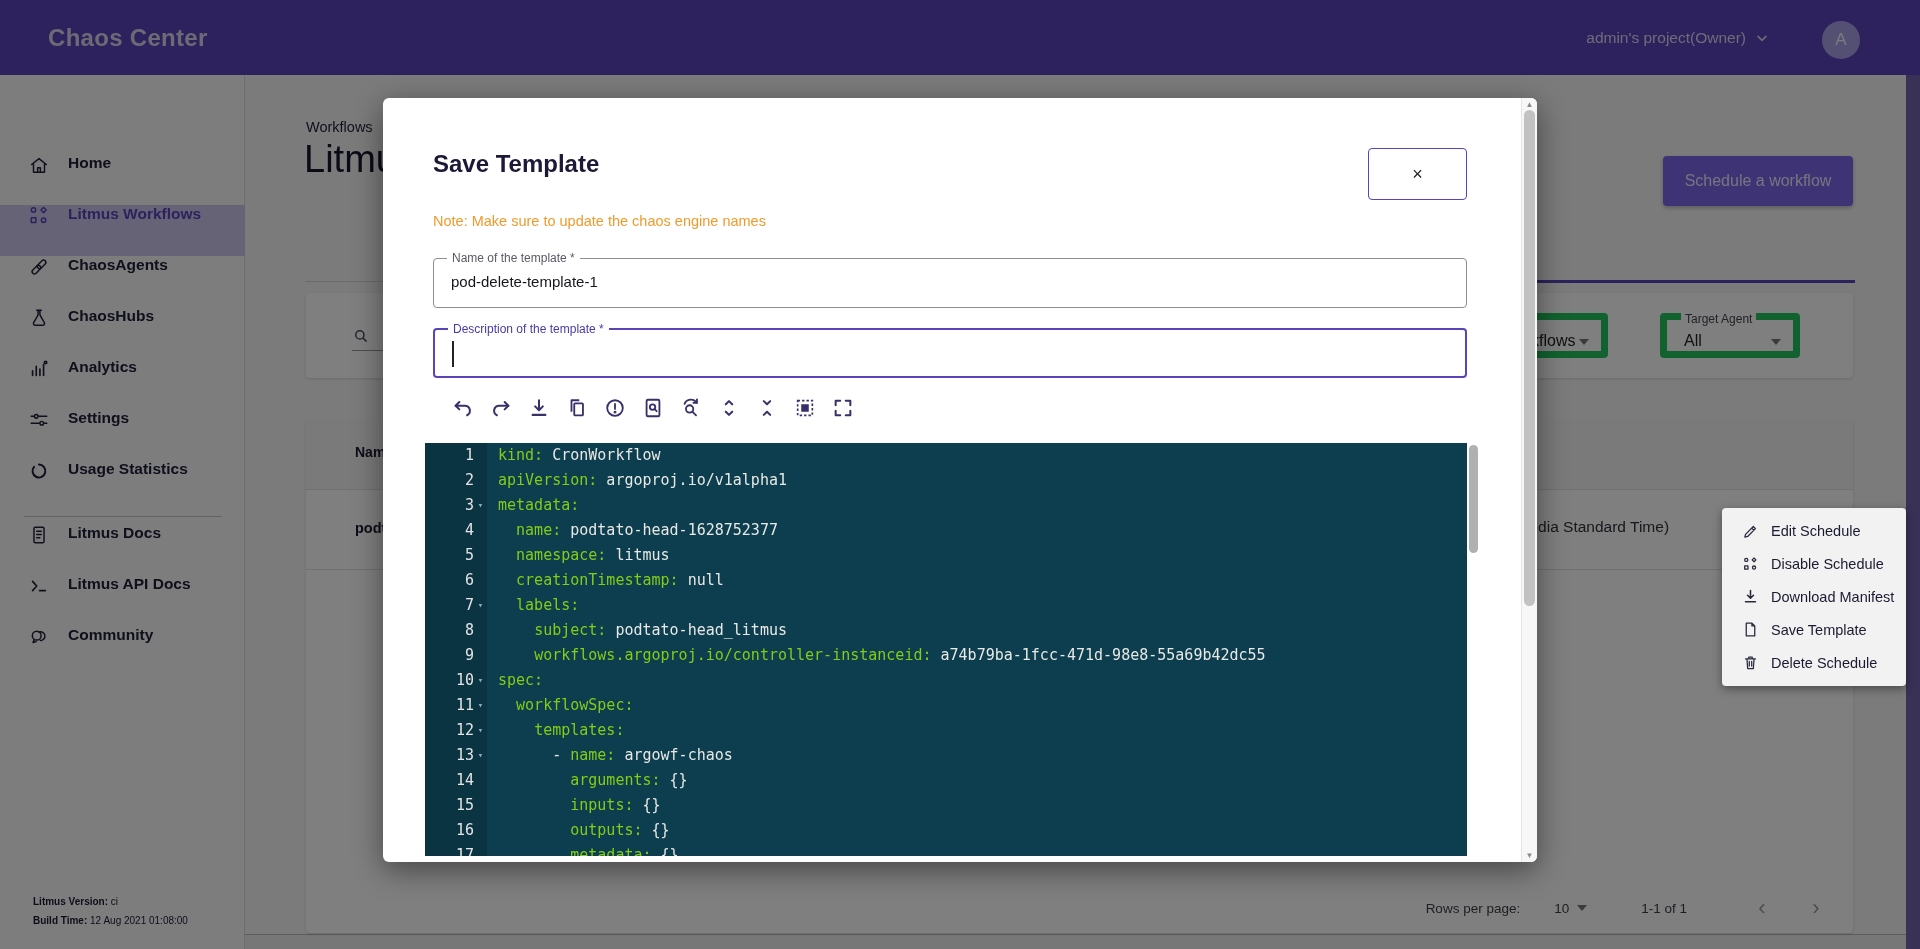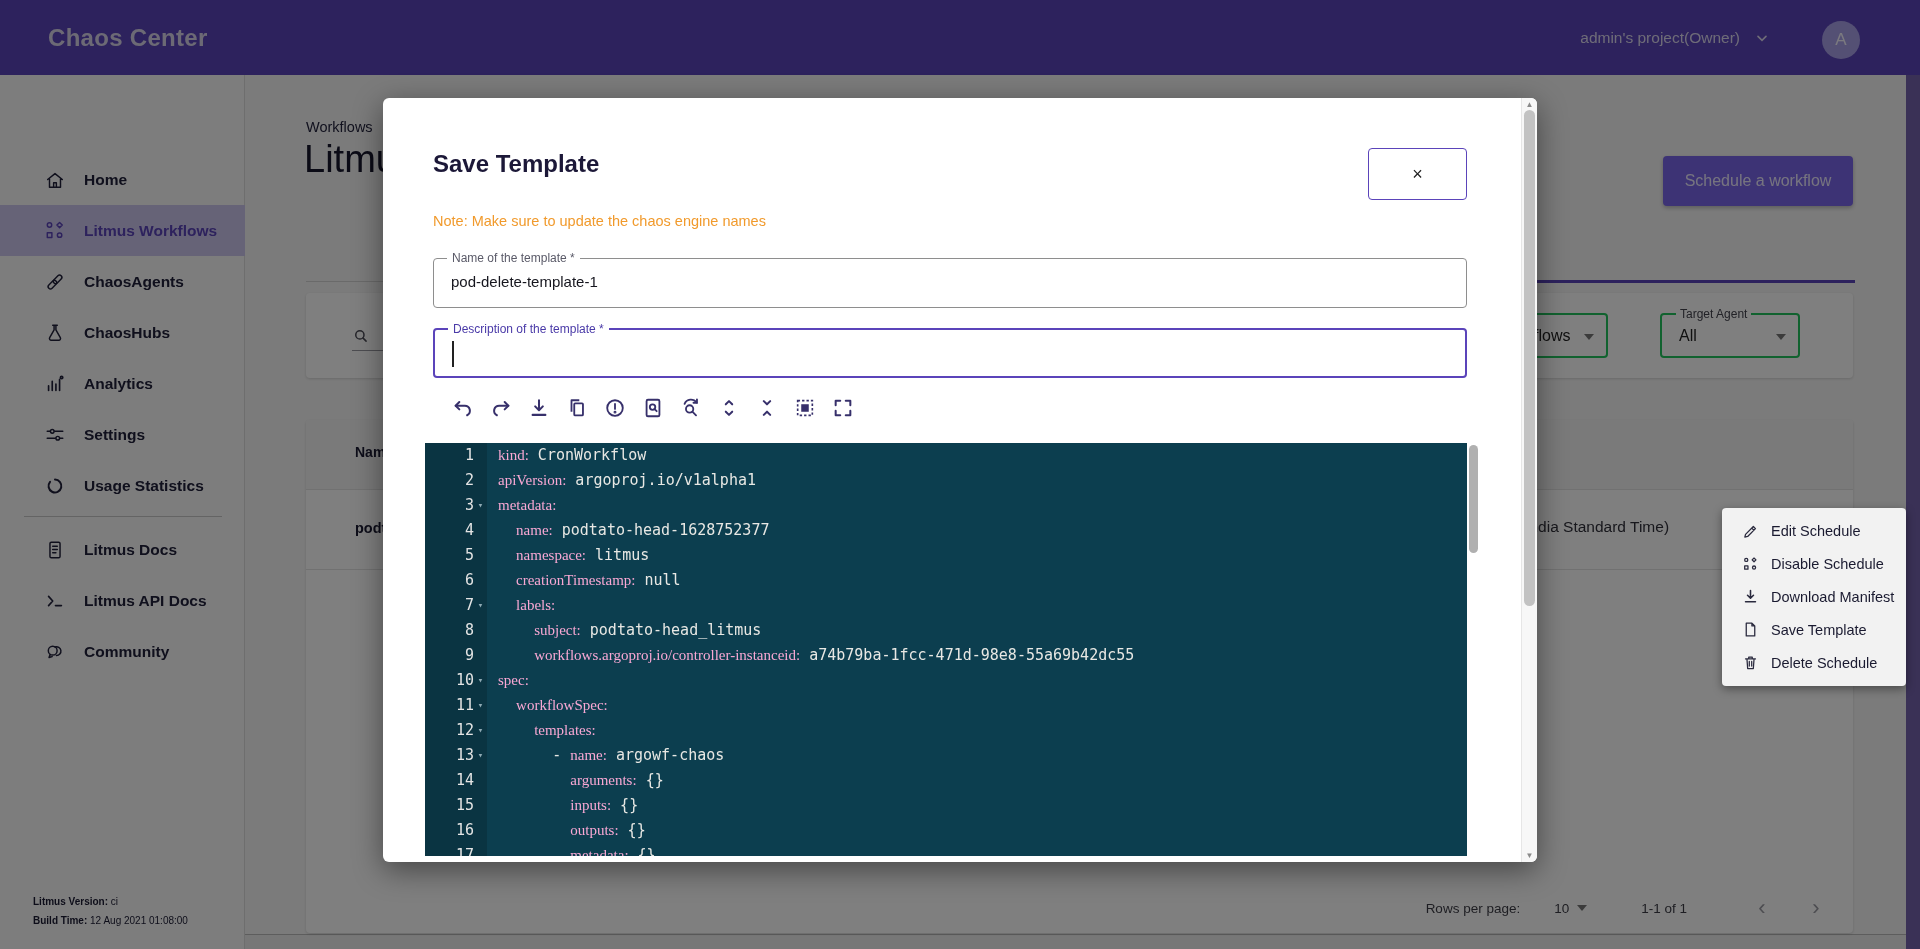--- a/index.html
+++ b/index.html
@@ -5,44 +5,44 @@
   * { margin:0; padding:0; box-sizing:border-box; }
   html,body { width:1920px; height:949px; overflow:hidden; background:#F7F7F7;
     font-family:"Liberation Sans", sans-serif; }
   .canvas { position:relative; width:1920px; height:949px; }
 
   
   .page { position:absolute; inset:0; z-index:0; }
 
   .header { position:absolute; left:0; top:0; width:1920px; height:75px; background:#5B44BA; }
   .app-title { position:absolute; left:48px; top:0; line-height:75px; font-size:24px; font-weight:bold; color:#D9D5EA; letter-spacing:.3px; }
-  .project-sel { position:absolute; right:150px; top:0; height:75px; display:flex; align-items:center; gap:14px; color:#DCD8F0; font-size:15.5px; cursor:pointer; }
+  .project-sel { position:absolute; right:150px; top:0; height:75px; display:flex; align-items:center; gap:8px; color:#DCD8F0; font-size:15.5px; cursor:pointer; }
   .avatar { position:absolute; left:1822px; top:21px; width:38px; height:38px; border-radius:50%; background:#A9A1E8; color:#F6F4FF; display:flex; align-items:center; justify-content:center; font-size:17px; }
 
   .sidebar { position:absolute; left:0; top:75px; width:245px; height:874px; background:#FBFBFB; border-right:1px solid #DDDDDD; }
-  .side-item { position:absolute; left:0; width:245px; height:51px; display:flex; align-items:center; gap:18px; padding-left:44px; color:#20203A; font-size:15.5px; font-weight:600; cursor:pointer; }
+  .side-item { position:absolute; left:0; width:245px; height:51px; display:flex; gap:18px; padding-left:28px; color:#20203A; font-size:15.5px; font-weight:600; cursor:pointer; }
   .side-item svg { flex:0 0 auto; }
   .side-item.active { background:#CDC6EE; color:#5B44BA; }
   .side-divider { position:absolute; left:24px; top:441px; width:198px; border-top:1px solid #C9C9C9; }
   .side-footer { position:absolute; left:33px; top:817px; font-size:10px; color:#1B1B33; line-height:19px; }
   .side-footer b { font-weight:bold; }
 
   .content-bg { position:absolute; left:246px; top:75px; right:0; bottom:0; background:#F7F7F7; }
   .right-strip { position:absolute; right:0; top:75px; width:14px; height:874px; background:#7462AC; }
   .bottom-strip { position:absolute; left:0; bottom:0; width:1906px; height:15px; background:#EFEFEF; border-top:1px solid #BBBBBB; }
 
   .breadcrumb { position:absolute; left:306px; top:119px; font-size:14.5px; color:#23233D; }
   .page-title { position:absolute; left:304px; top:138px; font-size:38px; font-weight:500; color:#16162C; }
   .schedule-btn { position:absolute; left:1663px; top:156px; width:190px; height:50px; background:#7A66EA; border:none; border-radius:4px; color:#EDE9FF; font-size:16px; font-family:inherit; cursor:pointer; box-shadow:0 2px 4px rgba(0,0,0,.25); }
   .tabline-gray { position:absolute; left:306px; top:281px; width:1231px; border-top:1px solid #D5D5D5; }
   .tabline-purple { position:absolute; left:1247px; top:280px; width:608px; height:3px; background:#5B44BA; }
 
   .filter-card { position:absolute; left:306px; top:293px; width:1547px; height:85px; background:#fff; border-radius:4px; box-shadow:0 1px 3px rgba(0,0,0,.15); }
   .search-wrap { position:absolute; left:46px; top:28px; width:214px; border-bottom:1px solid #9a9aa2; height:30px; display:flex; align-items:center; gap:8px; color:#4a4a55; }
-  .sel-box { position:absolute; border:2px solid #22c55e; border-radius:4px; height:45px; top:20px; background:#fff; }
+  .sel-box { position:absolute; border:7px solid #22c55e; border-radius:4px; height:45px; top:20px; background:#fff; }
   .sel-flows { left:1114px; width:188px; }
   .sel-flows .sel-text { position:absolute; left:75px; top:12px; font-size:16px; color:#222; }
   .sel-agent { left:1354px; width:140px; }
   .sel-agent .sel-text { position:absolute; left:17px; top:12px; font-size:16px; color:#222; }
   .sel-label { position:absolute; left:14px; top:-8px; background:#fff; padding:0 4px; font-size:12px; color:#44444f; }
   .caret { position:absolute; right:12px; top:19px; width:0; height:0; border-left:5px solid transparent; border-right:5px solid transparent; border-top:6px solid #777; }
 
   .table-card { position:absolute; left:306px; top:420px; width:1547px; height:513px; background:#fff; border-radius:4px; box-shadow:0 1px 3px rgba(0,0,0,.15); }
   .tbl-header { position:absolute; left:0; top:0; width:100%; height:70px; background:#F4F4F4; border-bottom:1px solid #E2E2E2; border-radius:4px 4px 0 0; }
   .tbl-header .hname { position:absolute; left:49px; top:24px; font-size:14px; font-weight:bold; color:#1B1B33; }
@@ -75,21 +75,21 @@
 
   .m-toolbar { position:absolute; left:65px; top:297px; display:flex; gap:9px; }
   .tb-btn { width:29px; height:26px; background:none; border:none; cursor:pointer; color:#37306B; display:flex; align-items:center; justify-content:center; padding:0; }
 
   .editor { position:absolute; left:42px; top:345px; width:1042px; height:413px; background:#0C3E4F; overflow:hidden; font-family:"DejaVu Sans Mono", monospace; font-size:15px; }
   .ed-row { display:flex; height:25px; line-height:25px; }
   .ed-gutter { flex:0 0 62px; background:#0A3442; color:#E4E4E4; display:flex; justify-content:flex-end; align-items:center; }
   .ed-num { text-align:right; }
   .ed-fold { width:13px; font-size:9px; color:#8FAAB4; text-align:center; }
   .ed-code { padding-left:11px; white-space:pre; }
-  .ed-key { color:#f9a8d4;font-family:Liberation Serif, serif; }
+  .ed-key { color:#84cc16; }
   .ed-plain { color:#E8E8E4; }
   .ed-scroll-thumb { position:absolute; left:1086px; top:347px; width:9px; height:108px; background:#B0B0B0; border-radius:5px; }
 
   .m-scrollbar { position:absolute; right:0; top:0; width:16px; height:764px; background:#F7F7F7; border-left:1px solid #E6E6E6; border-radius:0 6px 6px 0; }
   .m-scroll-thumb { position:absolute; left:2px; top:12px; width:11px; height:496px; background:#C2C2C2; border-radius:6px; }
   .m-scroll-up,.m-scroll-down { position:absolute; left:0; width:15px; text-align:center; font-size:8px; color:#8a8a8a; cursor:pointer; }
   .m-scroll-up { top:2px; } .m-scroll-down { bottom:2px; }
 
   
   .ctx-menu { position:absolute; left:1722px; top:508px; width:184px; height:178px; background:#F2F2F2; border-radius:4px; box-shadow:0 3px 10px rgba(0,0,0,.4); z-index:20; display:flex; flex-direction:column; justify-content:space-around; padding:7px 4px; }

